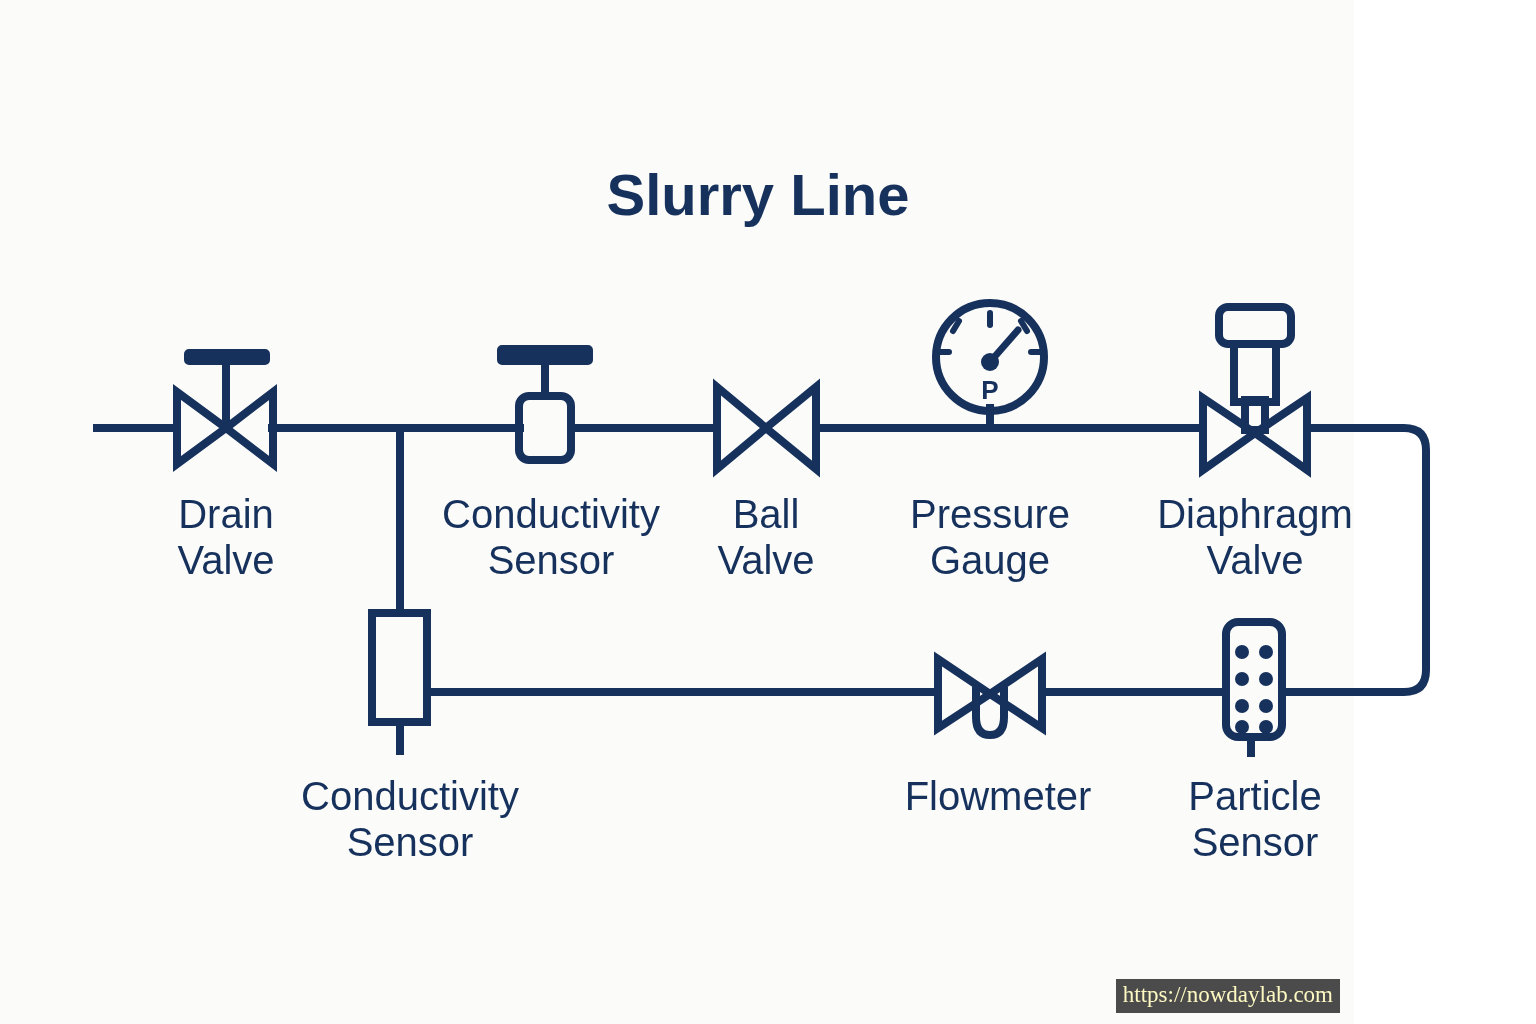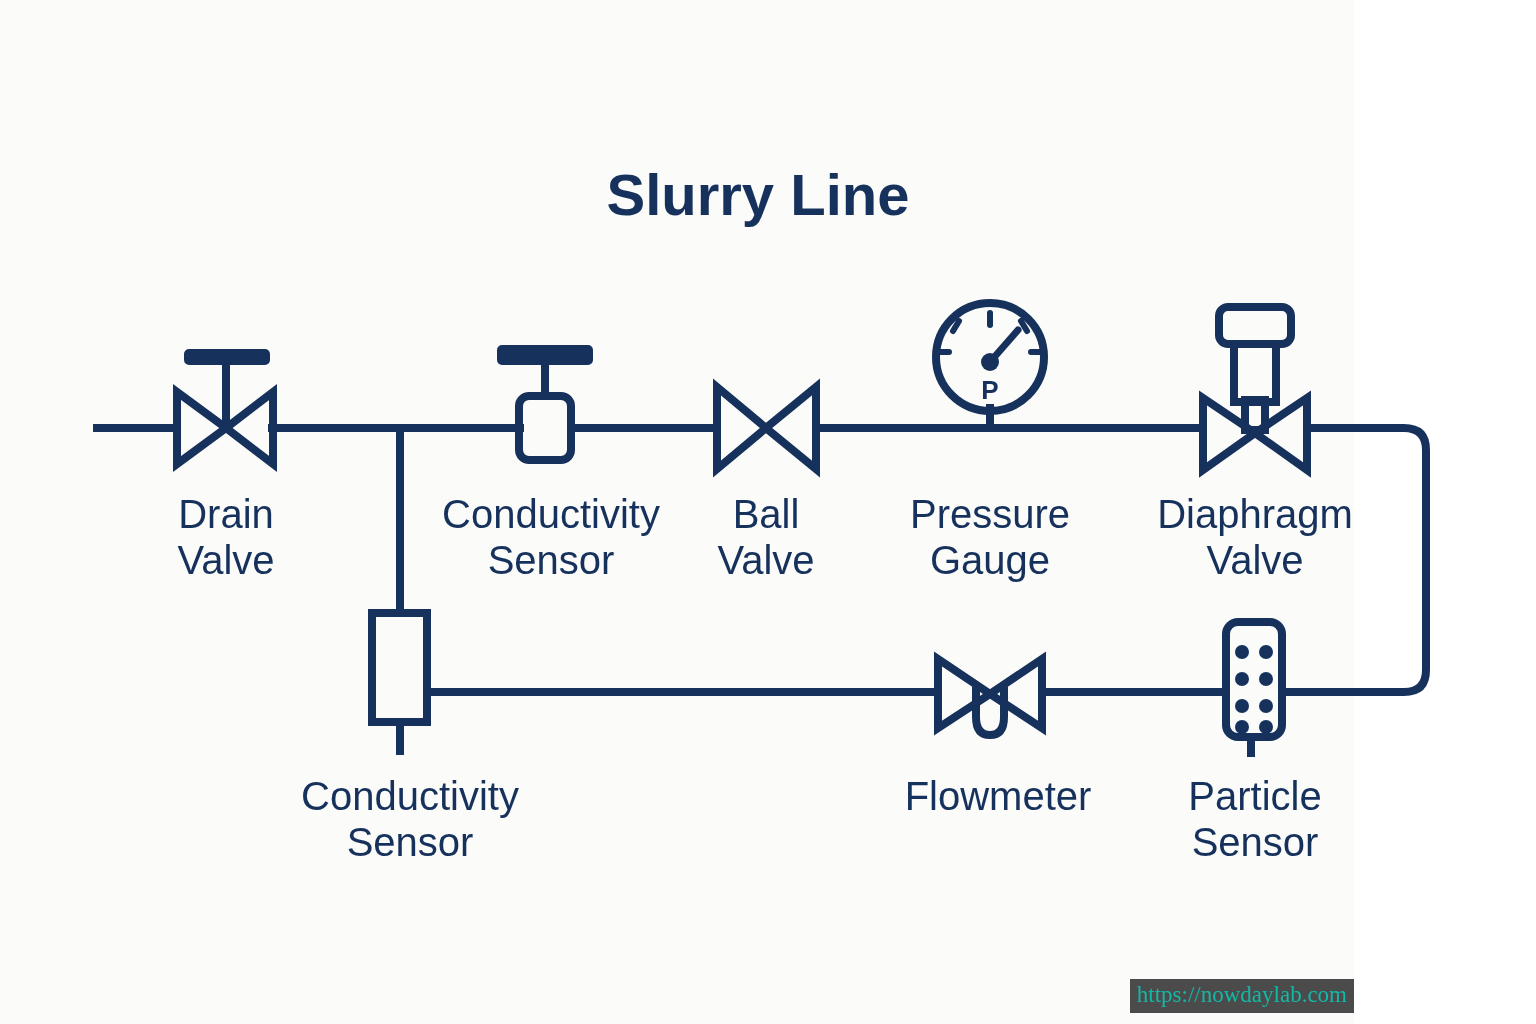--- a/index.html
+++ b/index.html
@@ -55,24 +55,24 @@
     dominant-baseline: alphabetic;
   }
   .gauge-letter {
     font-family: "Liberation Sans", sans-serif;
     font-weight: bold;
     font-size: 26px;
     text-anchor: middle;
   }
   #watermark {
     position: absolute;
-    right: 0px;
+    right: 14px;
     bottom: 11px;
     background: #4b4b4b;
-    color: #14b8a6;
+    color: #fef9c3;
     font-family: "Liberation Serif", serif;
     font-size: 23px;
     line-height: 30px;
     padding: 1px 7px 3px 7px;
     letter-spacing: 0px;
     white-space: nowrap;
   }
 </style>
 </head>
 <body>

